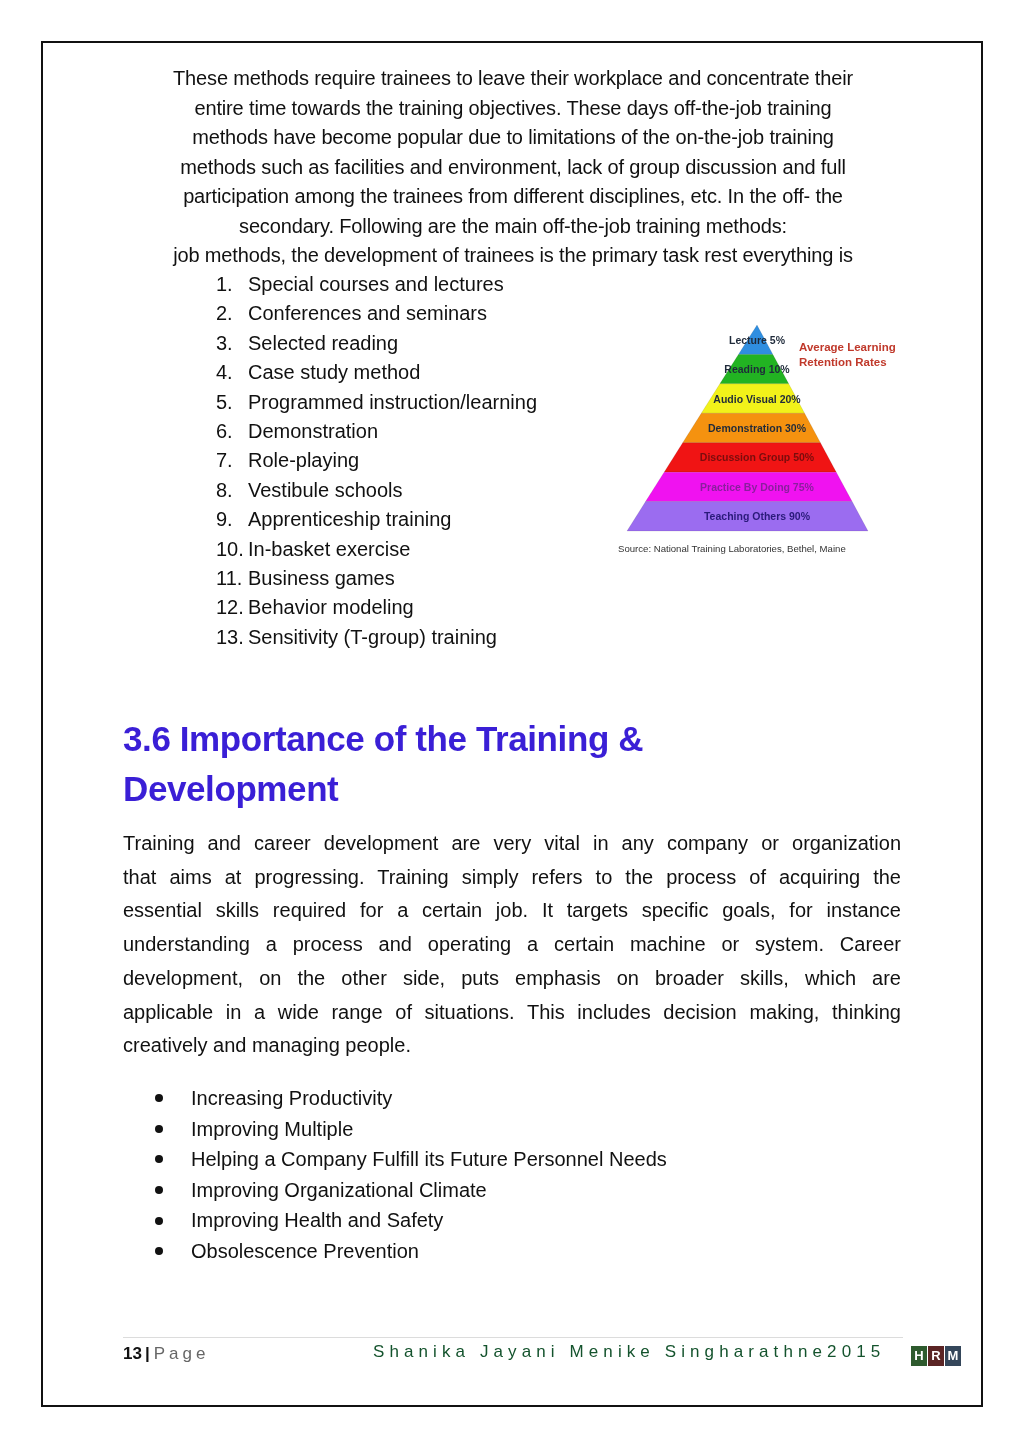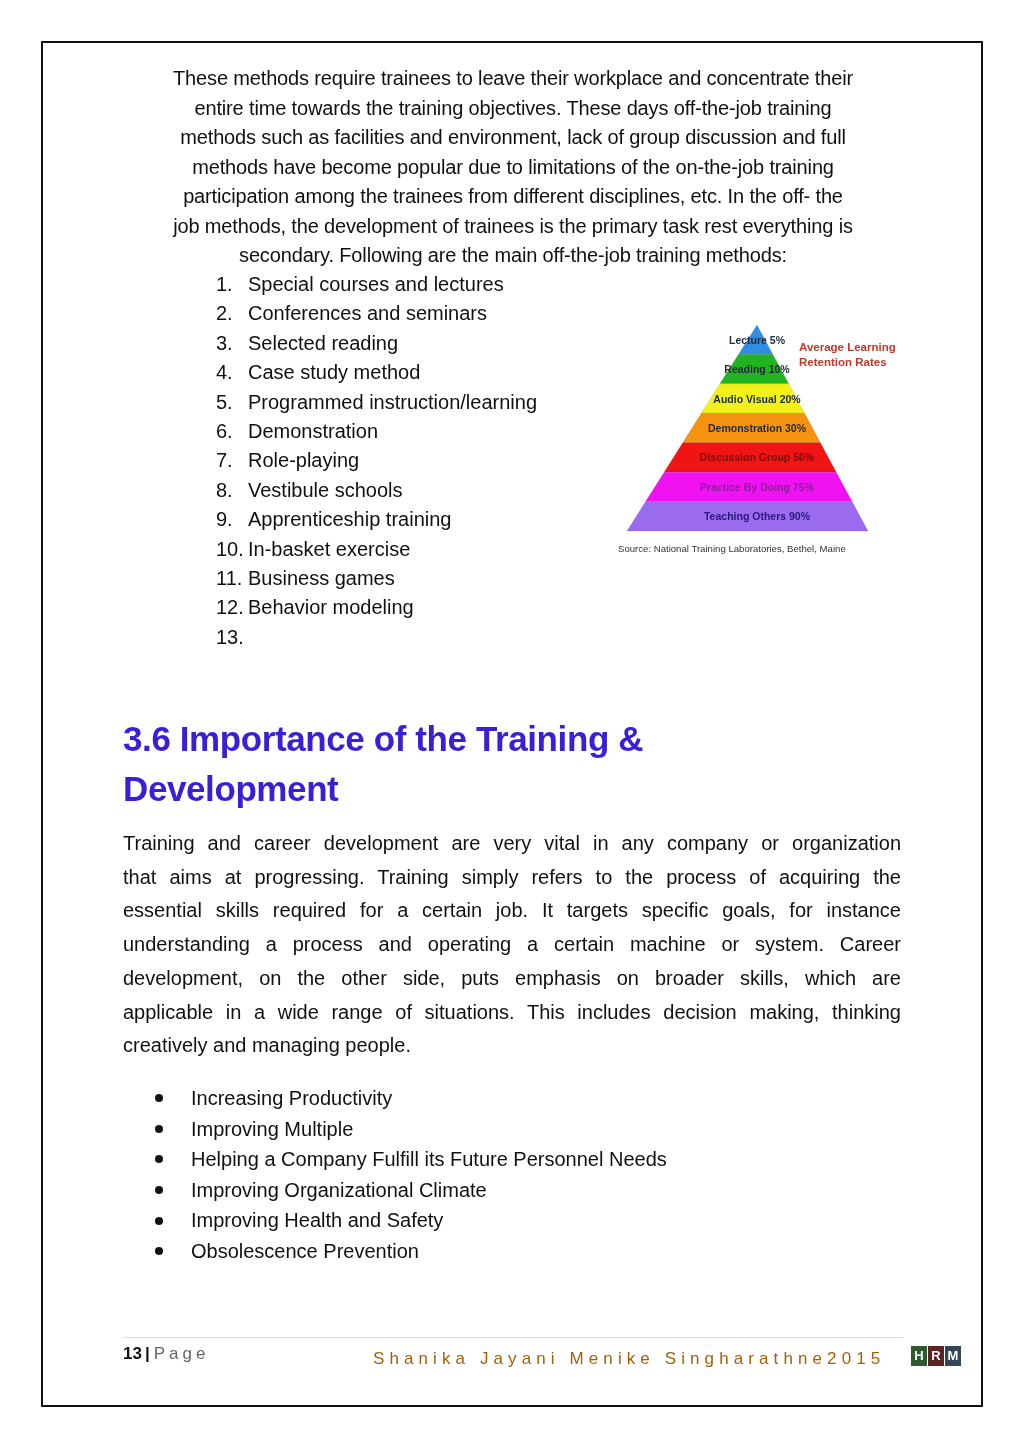--- a/index.html
+++ b/index.html
@@ -24,38 +24,38 @@
   .bullets { position:absolute; left:150px; top:1083px; margin:0; padding:0; list-style:none;
              font-size:20px; line-height:30.6px; }
   .bullets li { display:flex; align-items:center; white-space:nowrap; }
   .bullets .dot { display:inline-block; width:8px; height:8px; border-radius:50%; background:#111;
                   margin-right:28px; margin-left:5px; }
   .footer-rule { position:absolute; left:123px; top:1337px; width:780px; height:1px; background:#dcdcdc; }
   .footer { position:absolute; left:123px; top:1342px; width:780px; height:24px; font-size:17px; color:#555; }
   .footer .pnum { position:absolute; left:0; top:2px; color:#111; font-weight:bold; }
   .footer .pipe { font-weight:bold; color:#111; margin:0 4px 0 3px; }
   .footer .plabel { letter-spacing:4px; color:#666; }
-  .footer .author { position:absolute; left:250px; top:7px; letter-spacing:5.1px; color:#a16207; white-space:nowrap; }
+  .footer .author { position:absolute; left:250px; top:0; letter-spacing:5.1px; color:#14532d; white-space:nowrap; }
   .hrm { position:absolute; left:911px; top:1346px; display:flex; gap:1px; }
   .hrm span { display:inline-block; width:16px; height:20px; color:#fff; font-weight:bold; font-size:13px;
               text-align:center; line-height:20px; }
 </style>
 </head>
 <body>
 
 <div class="page-border"></div>
 
 <div class="para1">
   <span class="ln">These methods require trainees to leave their workplace and concentrate their</span>
   <span class="ln">entire time towards the training objectives. These days off-the-job training</span>
+  <span class="ln">methods have become popular due to limitations of the on-the-job training</span>
   <span class="ln">methods such as facilities and environment, lack of group discussion and full</span>
-  <span class="ln">methods have become popular due to limitations of the on-the-job training</span>
   <span class="ln">participation among the trainees from different disciplines, etc. In the off- the</span>
+  <span class="ln">secondary. Following are the main off-the-job training methods:</span>
   <span class="ln">job methods, the development of trainees is the primary task rest everything is</span>
-  <span class="ln">secondary. Following are the main off-the-job training methods:</span>
 </div>
 
 <ol class="numlist">
   <li>
       <span class="num">1.</span>
       <span>Special courses and lectures</span>
     </li>
   <li>
       <span class="num">2.</span>
       <span>Conferences and seminars</span>
@@ -95,20 +95,21 @@
   <li>
       <span class="num">11.</span>
       <span>Business games</span>
     </li>
   <li>
       <span class="num">12.</span>
       <span>Behavior modeling</span>
     </li>
   <li>
       <span class="num">13.</span>
+      <span>Sensitivity (T-group) training</span>
     </li>
 </ol>
 
 <div class="figure">
   <svg width="300" height="250" viewBox="0 0 300 250" xmlns="http://www.w3.org/2000/svg">
     <g id="pyr-bands">
         <polygon points="147,5 147,5 162.85714285714286,34.42857142857143 128.42857142857142,34.42857142857143" fill="#2f8ee0" stroke="rgba(0,0,0,0.15)" stroke-width="0.6"></polygon>
         <polygon points="128.42857142857142,34.42857142857143 162.85714285714286,34.42857142857143 178.71428571428572,63.857142857142854 109.85714285714286,63.857142857142854" fill="#22b322" stroke="rgba(0,0,0,0.15)" stroke-width="0.6"></polygon>
         <polygon points="109.85714285714286,63.857142857142854 178.71428571428572,63.857142857142854 194.57142857142856,93.28571428571428 91.28571428571429,93.28571428571428" fill="#f2f21a" stroke="rgba(0,0,0,0.15)" stroke-width="0.6"></polygon>
         <polygon points="91.28571428571429,93.28571428571428 194.57142857142856,93.28571428571428 210.42857142857142,122.71428571428571 72.71428571428572,122.71428571428571" fill="#f5920f" stroke="rgba(0,0,0,0.15)" stroke-width="0.6"></polygon>

